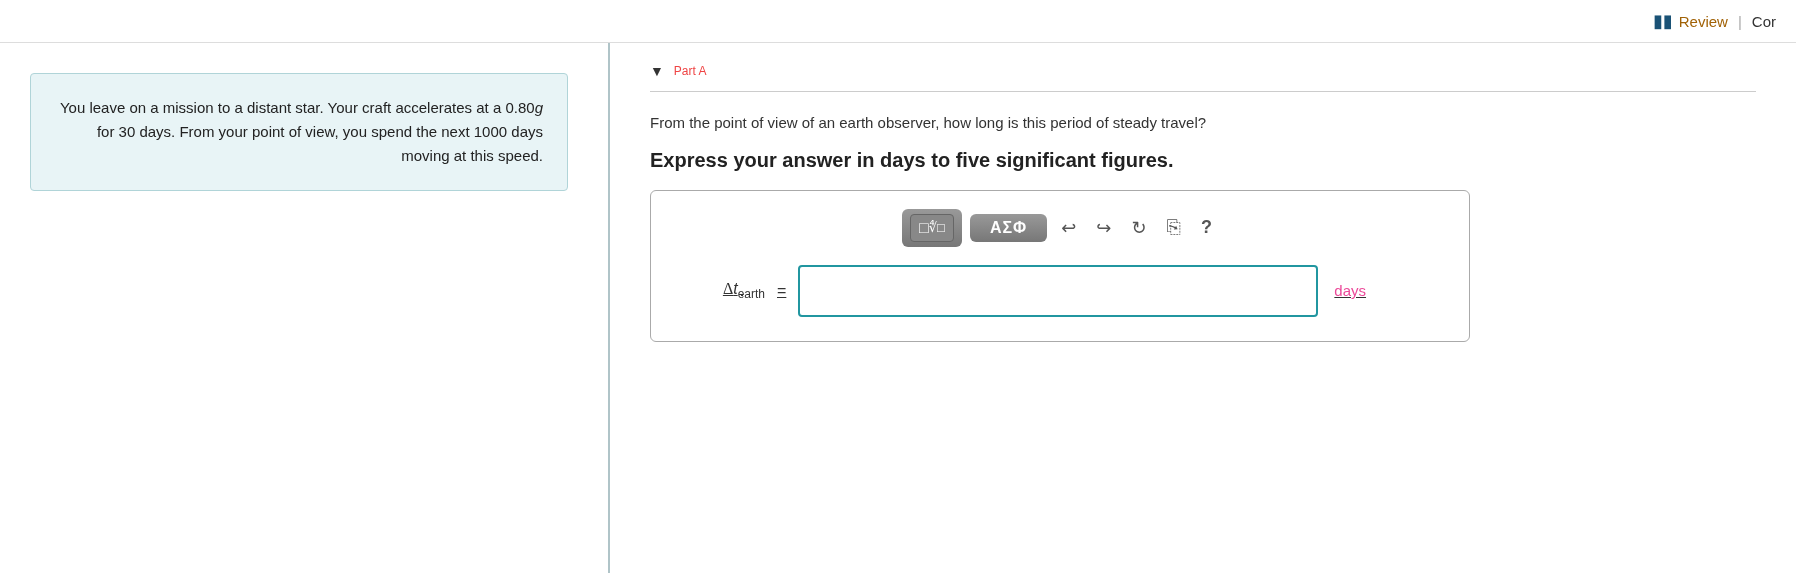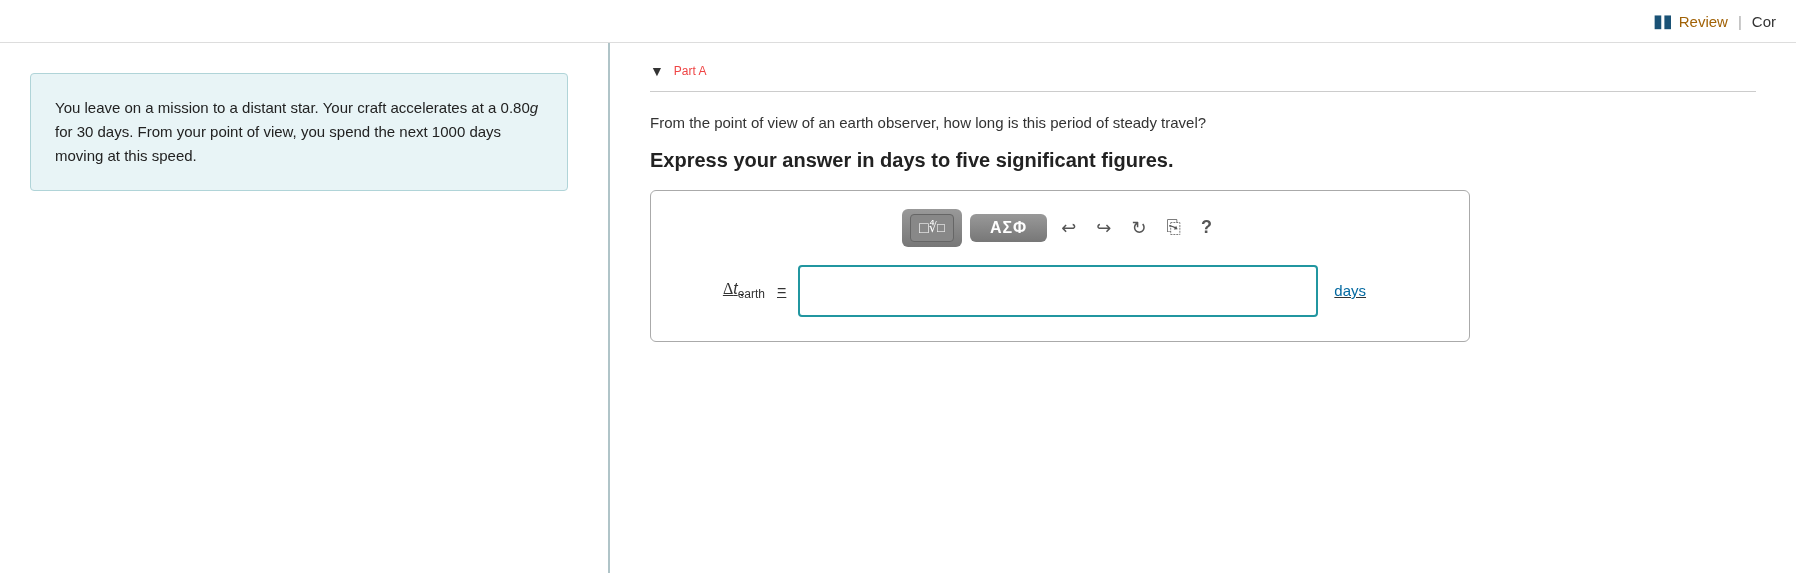--- a/index.html
+++ b/index.html
@@ -61,20 +61,21 @@
 
     .problem-box {
       background: #e8f4f6;
       border: 1px solid #b0d4d8;
       border-radius: 4px;
       padding: 22px 24px;
       font-size: 15px;
       line-height: 1.6;
       color: #222;
       max-width: 540px;
+      text-align: right;
     }
 
     .problem-box .italic {
       font-style: italic;
     }
 
     .right-panel {
       flex: 1;
       padding: 20px 40px 30px 40px;
     }
@@ -227,21 +228,21 @@
       border: 2px solid #2196a0;
       border-radius: 4px;
       padding: 8px 12px;
       font-size: 16px;
       outline: none;
       max-width: 520px;
     }
 
     .unit-label {
       font-size: 15px;
-      color: #0369a1;
+      color: #ec4899;
       margin-left: 4px;
       text-align: center;
     }
 
     
     .delta { font-family: serif; }
   </style>
 </head>
 <body>
 

